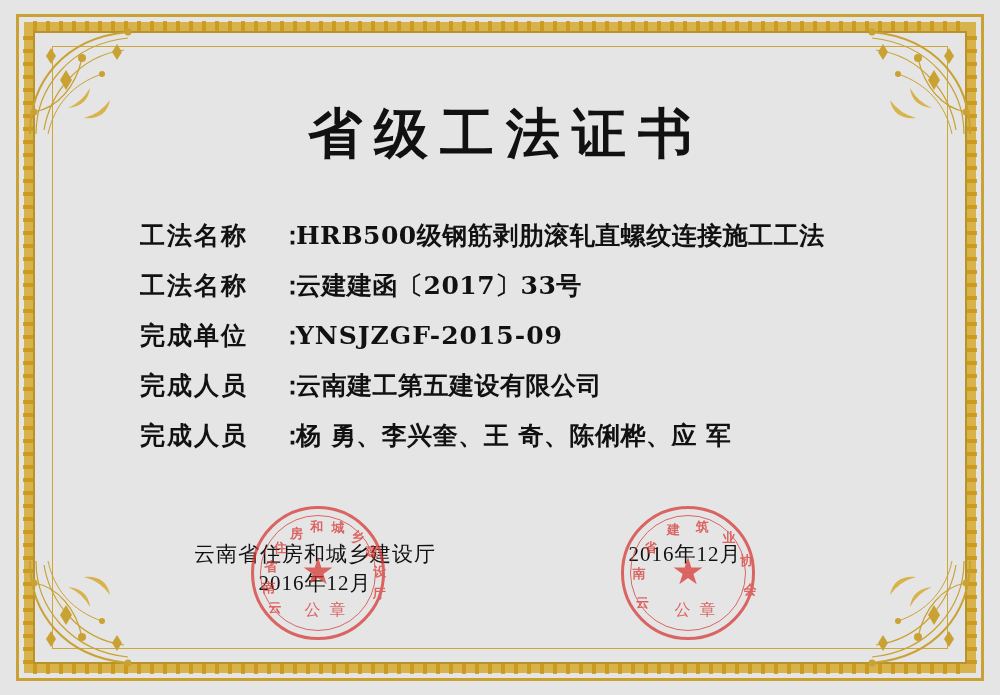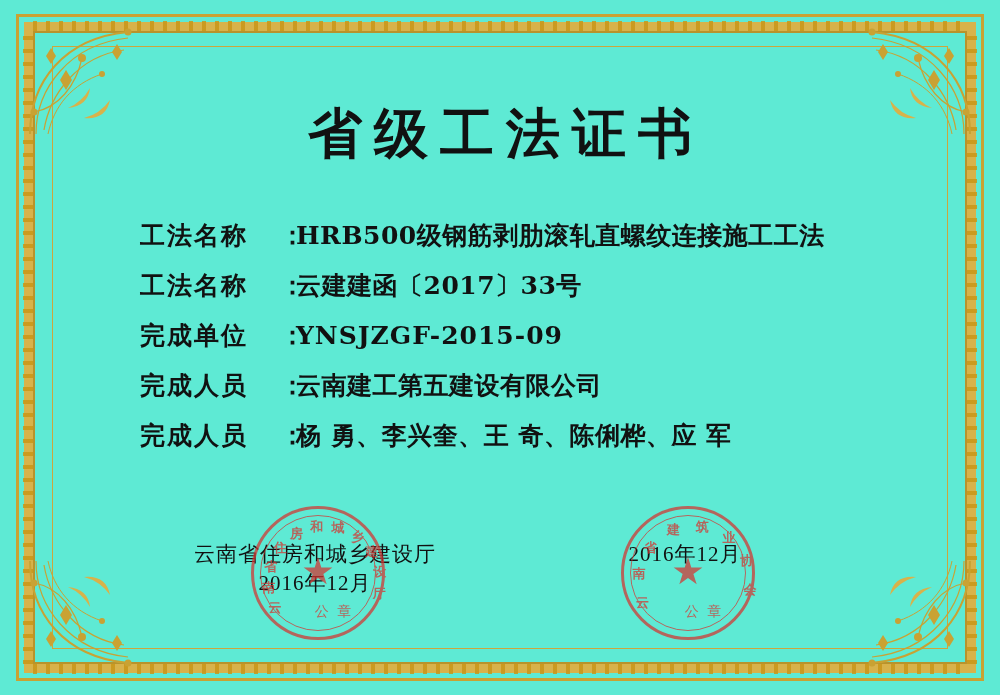--- a/index.html
+++ b/index.html
@@ -11,21 +11,21 @@
     width: 1000px;
     height: 695px;
     font-family: "Liberation Serif", serif;
     overflow: hidden;
   }
 
   #certificate {
     position: relative;
     width: 1000px;
     height: 695px;
-    background: #5eead4;
+    background: #e5e5e5;
     box-sizing: border-box;
   }
 
   
   .border-outer {
     position: absolute;
     left: 16px;
     top: 14px;
     right: 16px;
     bottom: 14px;
@@ -230,25 +230,25 @@
   .seal-text span {
     position: absolute;
     left: 50%;
     top: 50%;
     transform-origin: 0 0;
     white-space: nowrap;
   }
   .seal-bottom {
     position: absolute;
     bottom: 16px;
-    left: 16px;
+    left: 8px;
     width: 100%;
     text-align: center;
     color: #d6332f;
-    font-size: 14px;
+    font-size: 16px;
     letter-spacing: 2px;
     font-family: "DejaVu Serif", "Liberation Serif", serif;
   }
 </style>
 </head>
 <body>
 
 <div id="certificate">
 
   <div class="border-outer"></div>

